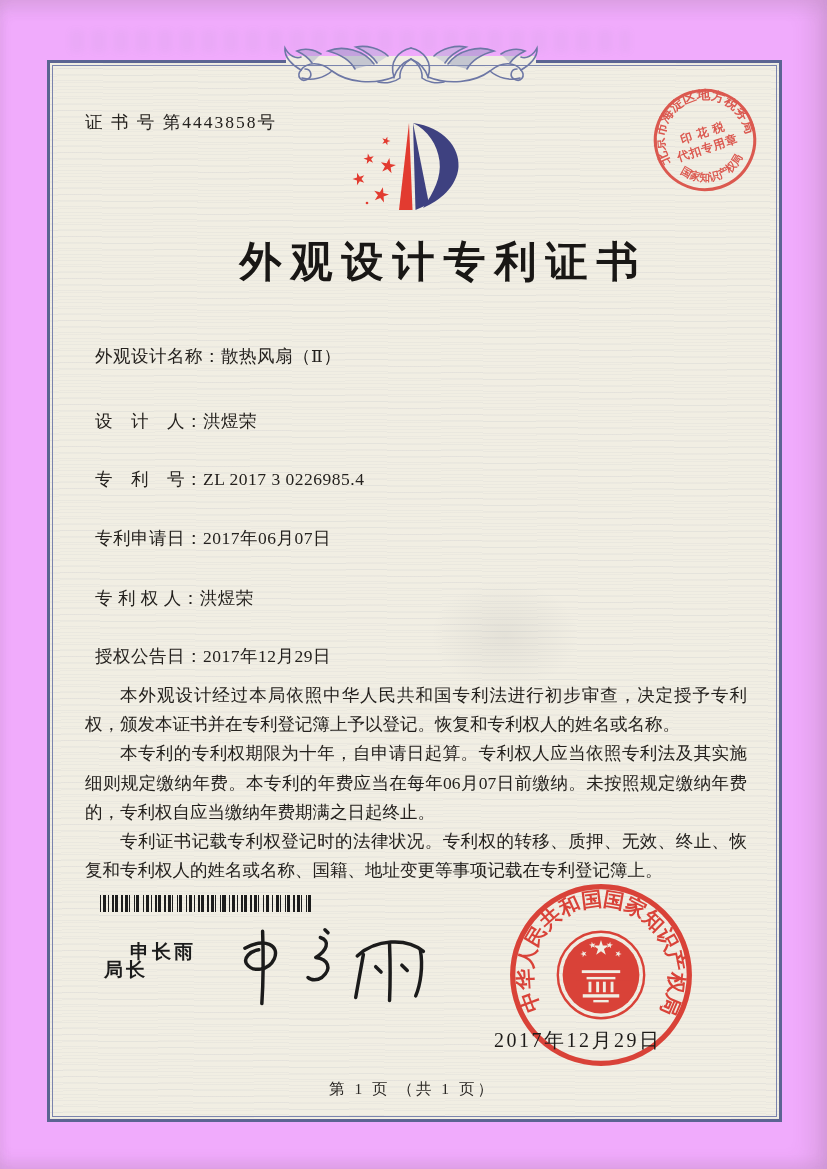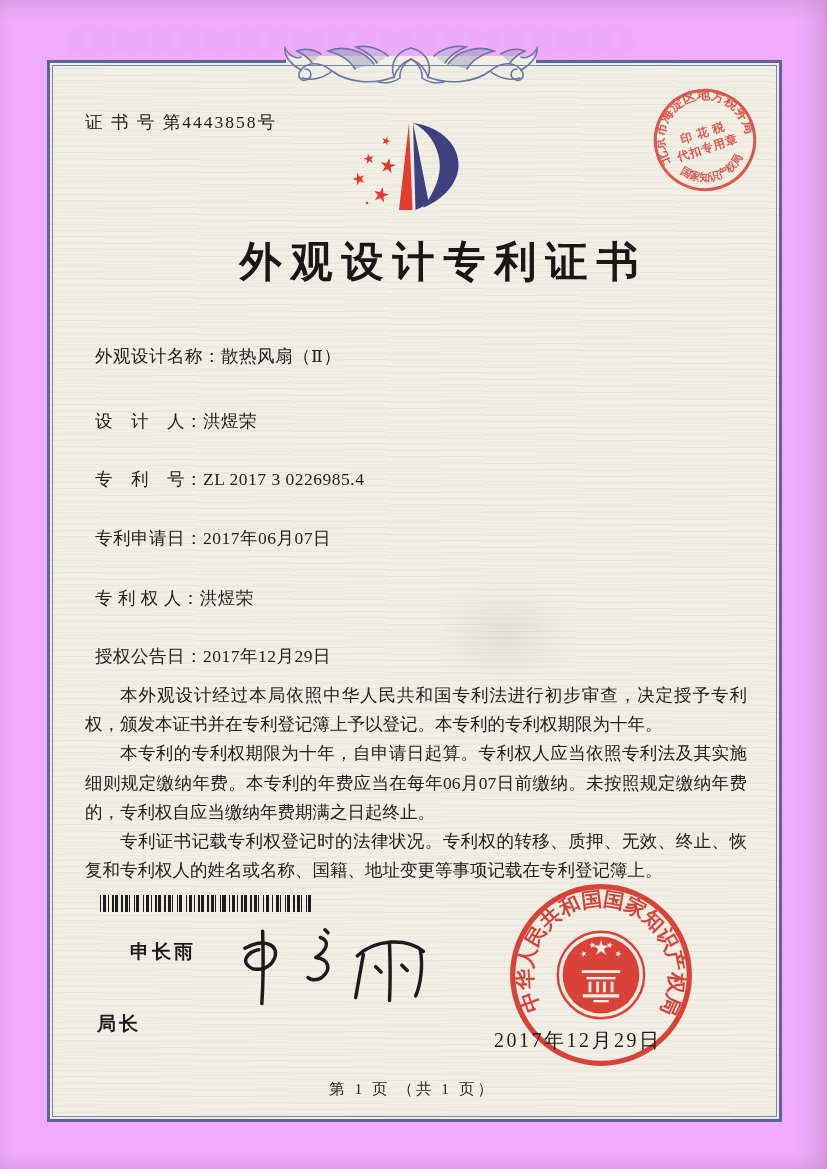--- a/index.html
+++ b/index.html
@@ -40,21 +40,21 @@
 
   .barcode{position:absolute; left:100px; top:895px; width:212px; height:17px; z-index:4;
     background:repeating-linear-gradient(90deg,
       #1d1d1d 0 1.5px, transparent 1.5px 3.5px,
       #1d1d1d 3.5px 6.5px, transparent 6.5px 8px,
       #1d1d1d 8px 9px, transparent 9px 12.5px,
       #1d1d1d 12.5px 14px, transparent 14px 15px,
       #1d1d1d 15px 18px, transparent 18px 21.5px);}
   .official{position:absolute; left:97px; z-index:4; font-family:"Liberation Sans","DejaVu Sans",sans-serif;
     font-weight:700; font-size:19px; letter-spacing:3px; color:#1c1c1c;}
-  .official.title-line{top:1011px;}
+  .official.title-line{top:957px;margin-left:7px;}
   .official.name-line{top:939px;margin-left:33px;}
   .signature{position:absolute; left:228px; top:915px; width:200px; height:108px; z-index:5;}
 
   .seal{position:absolute; left:505px; top:879px; width:192px; height:192px; z-index:6; opacity:.94;}
   .seal-date{position:absolute; left:494px; top:1027px; z-index:7; font-size:20px; letter-spacing:2.5px; color:#1d1b19; white-space:nowrap;}
   .tax-stamp{position:absolute; left:644px; top:79px; width:122px; height:122px; z-index:6;
     transform:rotate(-18deg); opacity:.88;}
 
   .footer{position:absolute; left:48px; top:1079px; width:729px; text-align:center;
     font-size:15.5px; letter-spacing:3px; z-index:4; color:#2a2724;}
@@ -111,21 +111,21 @@
   <div class="title">外观设计专利证书</div>
 
   <div class="field-row f0"><span class="lbl">外观设计名称：</span><span>散热风扇（Ⅱ）</span></div>
   <div class="field-row f1"><span class="lbl">设　计　人：</span><span>洪煜荣</span></div>
   <div class="field-row f2"><span class="lbl">专　利　号：</span><span>ZL 2017 3 0226985.4</span></div>
   <div class="field-row f3"><span class="lbl">专利申请日：</span><span>2017年06月07日</span></div>
   <div class="field-row f4"><span class="lbl">专 利 权 人：</span><span>洪煜荣</span></div>
   <div class="field-row f5"><span class="lbl">授权公告日：</span><span>2017年12月29日</span></div>
 
   <div class="body-text">
-    <p>本外观设计经过本局依照中华人民共和国专利法进行初步审查，决定授予专利权，颁发本证书并在专利登记簿上予以登记。本专利的专利权期限为十年。</p>
+    <p>本外观设计经过本局依照中华人民共和国专利法进行初步审查，决定授予专利权，颁发本证书并在专利登记簿上予以登记。恢复和专利权人的姓名或名称。</p>
     <p>本专利的专利权期限为十年，自申请日起算。专利权人应当依照专利法及其实施细则规定缴纳年费。本专利的年费应当在每年06月07日前缴纳。未按照规定缴纳年费的，专利权自应当缴纳年费期满之日起终止。</p>
     <p>专利证书记载专利权登记时的法律状况。专利权的转移、质押、无效、终止、恢复和专利权人的姓名或名称、国籍、地址变更等事项记载在专利登记簿上。</p>
   </div>
 
   <div class="barcode"></div>
 
   <div class="official title-line">局长</div>
   <div class="official name-line">申长雨</div>
 
   <svg class="signature" viewBox="0 0 260 110">

